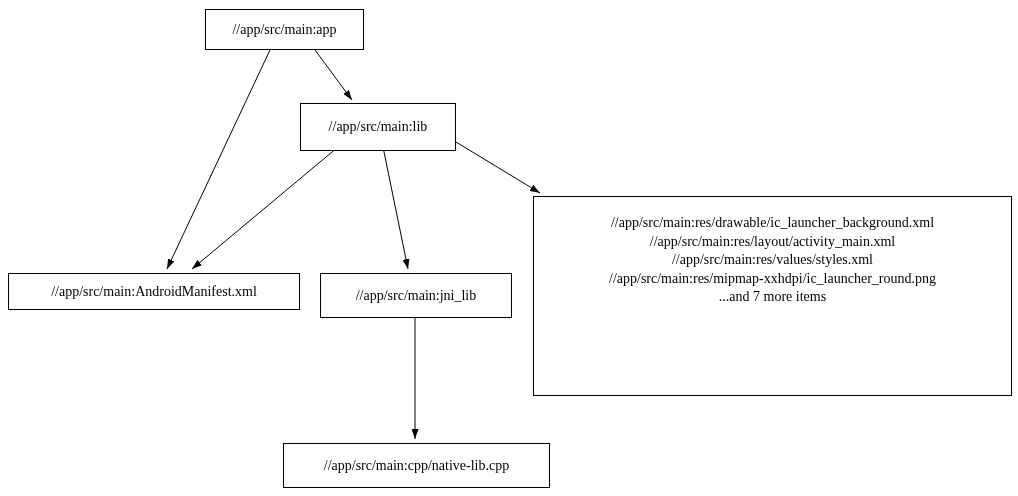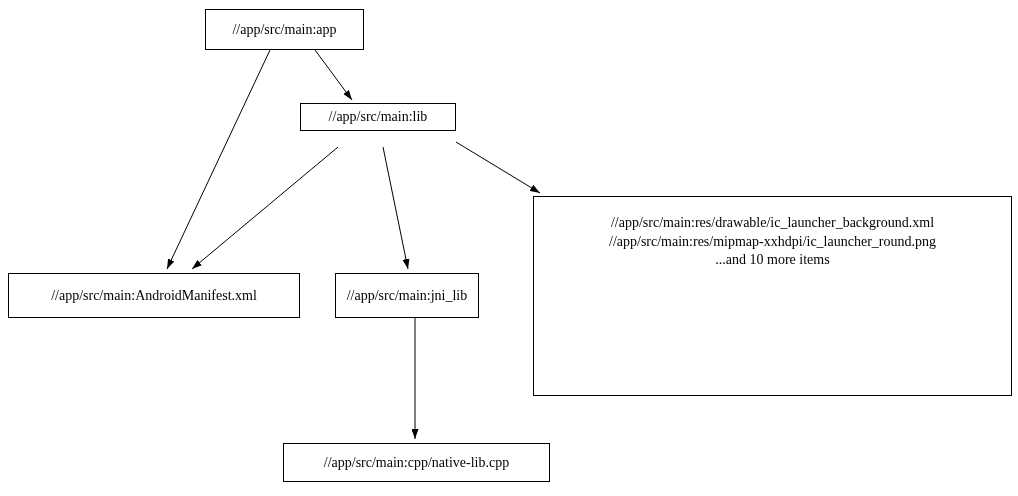--- a/index.html
+++ b/index.html
@@ -40,25 +40,25 @@
     text-align: center;
     white-space: nowrap;
   }
   .node.multiline {
     flex-direction: column;
     justify-content: flex-start;
     line-height: 18.6px;
     padding: 17px 6px;
   }
   #node-app      { left: 205px; top:   9px; width: 159px; height: 41px; }
-  #node-lib      { left: 300px; top: 103px; width: 156px; height: 28px; }
-  #node-manifest { left:   8px; top: 273px; width: 292px; height: 45px; }
-  #node-jni-lib  { left: 335px; top: 273px; width: 144px; height: 45px; }
+  #node-lib      { left: 300px; top: 103px; width: 156px; height: 48px; }
+  #node-manifest { left:   8px; top: 273px; width: 292px; height: 37px; }
+  #node-jni-lib  { left: 320px; top: 273px; width: 192px; height: 45px; }
   #node-res      { left: 533px; top: 196px; width: 479px; height: 200px; }
-  #node-cpp      { left: 283px; top: 443px; width: 267px; height: 39px; font-family: Liberation Serif, serif; }
+  #node-cpp      { left: 283px; top: 443px; width: 267px; height: 45px; font-family: Liberation Serif, serif; }
 </style>
 </head>
 <body>
 
 <div id="canvas">
 
   <svg id="edges" viewBox="0 0 1018 496" xmlns="http://www.w3.org/2000/svg">
     <defs>
       <marker id="arrow" viewBox="0 0 10 7" refX="10" refY="3.5" markerWidth="10" markerHeight="7" orient="auto">
         <path d="M0,0 L10,3.5 L0,7 z" fill="#000000"></path>
@@ -75,19 +75,21 @@
   <div class="node" id="node-app">//app/src/main:app</div>
 
   <div class="node" id="node-lib">//app/src/main:lib</div>
 
   <div class="node" id="node-manifest">//app/src/main:AndroidManifest.xml</div>
 
   <div class="node" id="node-jni-lib">//app/src/main:jni_lib</div>
 
   <div class="node multiline" id="node-res">
     <div class="res-line">//app/src/main:res/drawable/ic_launcher_background.xml</div>
+    <div class="res-line">//app/src/main:res/layout/activity_main.xml</div>
+    <div class="res-line">//app/src/main:res/values/styles.xml</div>
     <div class="res-line">//app/src/main:res/mipmap-xxhdpi/ic_launcher_round.png</div>
-    <div class="res-line">...and 10 more items</div>
+    <div class="res-line">...and 7 more items</div>
   </div>
 
   <div class="node" id="node-cpp">//app/src/main:cpp/native-lib.cpp</div>
 
 </div>
 
 </body></html>

